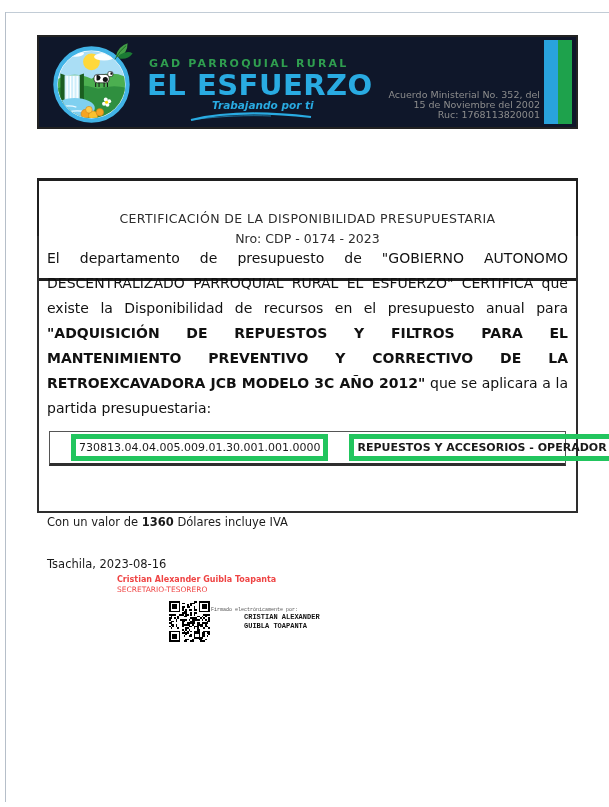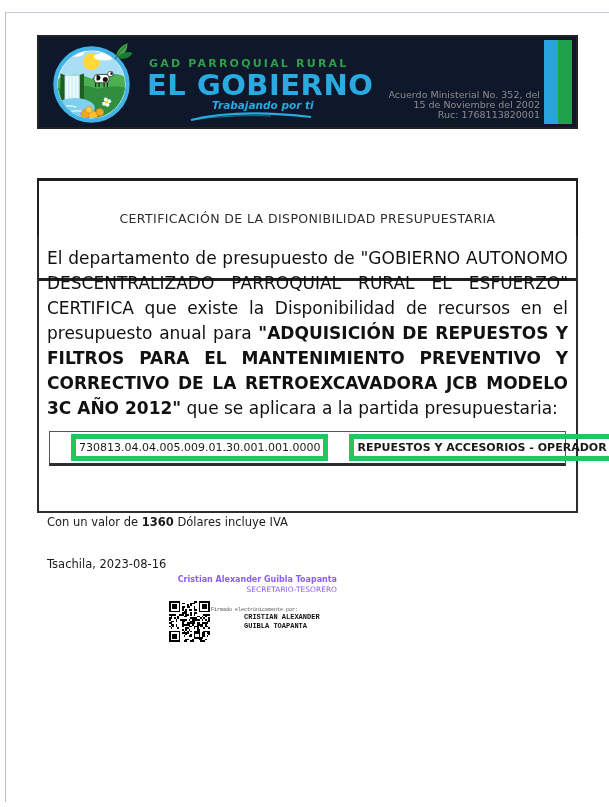--- a/index.html
+++ b/index.html
@@ -25,30 +25,30 @@
   .bar-blue{right:18px;background:#29a3dd;}
   .bar-green{right:4px;background:#1ea24c;}
 
   
   .title-box{position:absolute;left:37px;top:133px;width:541px;height:103px;border:2px solid #1f1f1f;border-top-width:3px;border-bottom-width:3px;text-align:center;color:#2d2d2d;margin-top:45px;}
   .title-line1{margin-top:30px;font-size:12.5px;letter-spacing:0.4px;}
   .title-line2{margin-top:5px;font-size:12.5px;}
 
   
   .body-box{position:absolute;left:37px;top:236px;width:541px;height:277px;border:2px solid #2e2e2e;border-top:none;padding:10px 8px 0 8px;}
-  .body-para{text-align:justify;font-size:17px;line-height:25px;color:#111;}
+  .body-para{text-align:justify;font-size:14px;line-height:25px;color:#111;}
   .bold{font-weight:bold;}
   .budget-table{display:flex;gap:2px;margin:10px 2px 0 2px;border:1px solid #555;border-bottom:3px solid #2e2e2e;padding:2px;font-size:11px;white-space:nowrap;align-items:stretch;}
   .cell{border:5px solid #22c55e;padding:2px 3px;margin-left:19px;}
   .cell-desc{flex:1;font-weight:bold;}
   .value-line{margin-top:49px;font-size:11.5px;}
   .date-line{margin-top:28px;font-size:11.5px;}
 
   
-  .sig-block{position:absolute;left:117px;top:575px;width:220px;text-align:right;color:#8b5cf6;}
+  .sig-block{position:absolute;left:117px;top:575px;width:220px;text-align:left;color:#ef4444;}
   .sig-name{font-size:8px;font-weight:bold;}
   .sig-position{font-size:7.5px;margin-top:1px;}
   .qr{position:absolute;left:169px;top:601px;width:41px;height:41px;}
   .esign{position:absolute;left:211px;top:607px;text-align:left;}
   .esign-label{font-size:5px;color:#555;font-family:"Liberation Mono","DejaVu Sans Mono",monospace;line-height:6px;}
   .esign-name{font-size:7px;font-weight:bold;font-family:"Liberation Mono","DejaVu Sans Mono",monospace;line-height:8.5px;color:#111;padding-left:33px;}
 </style>
 </head>
 <body>
 
@@ -98,39 +98,40 @@
       </g>
     </g>
     <g>
       <path d="M76 20 q2 -12 14 -16 q0 12 -10 16 z" fill="#43a047"></path>
       <path d="M80 18 q10 -6 16 -2 q-6 8 -16 6 z" fill="#1b7a34"></path>
       <path d="M75 23 q6 -11 13 -16" stroke="#1b5e20" stroke-width="1" fill="none"></path>
     </g>
   </svg>
 
   <div class="org-type">GAD PARROQUIAL RURAL</div>
-  <div class="org-name">EL GOBIERNO</div>
+  <div class="org-name">EL ESFUERZO</div>
   <div class="slogan">Trabajando por ti</div>
   <svg class="swoosh" viewBox="0 0 125 12">
     <path d="M2 9 C35 1 78 1 122 6" stroke="#29abe2" stroke-width="2.2" fill="none"></path>
     <path d="M2 9 C30 5 60 4 82 5" stroke="#29abe2" stroke-width="1" fill="none" opacity="0.6"></path>
   </svg>
 
   <div class="acuerdo">
     <div>Acuerdo Ministerial No. 352, del</div>
     <div>15 de Noviembre del 2002</div>
     <div>Ruc: 1768113820001</div>
   </div>
 
   <div class="bar bar-blue"></div>
   <div class="bar bar-green"></div>
 </div>
 
 <div class="title-box">
   <div class="title-line1">CERTIFICACIÓN DE LA DISPONIBILIDAD PRESUPUESTARIA</div>
+  <div class="title-line2">Nro: CDP - 0174 - 2023</div>
 </div>
 
 <div class="body-box">
   <div class="body-para"><span>El departamento de presupuesto de "GOBIERNO AUTONOMO DESCENTRALIZADO PARROQUIAL RURAL EL ESFUERZO" CERTIFICA que existe la Disponibilidad de recursos en el presupuesto anual para </span><span class="bold">"ADQUISICIÓN DE REPUESTOS Y FILTROS PARA EL MANTENIMIENTO PREVENTIVO Y CORRECTIVO DE LA RETROEXCAVADORA JCB MODELO 3C AÑO 2012"</span><span> que se aplicara a la partida presupuestaria:</span></div>
 
   <div class="budget-table">
     <div class="cell">730813.04.04.005.009.01.30.001.001.0000</div>
     <div class="cell cell-desc">REPUESTOS Y ACCESORIOS - OPERADOR</div>
     <div class="cell">1360,00</div>
   </div>

